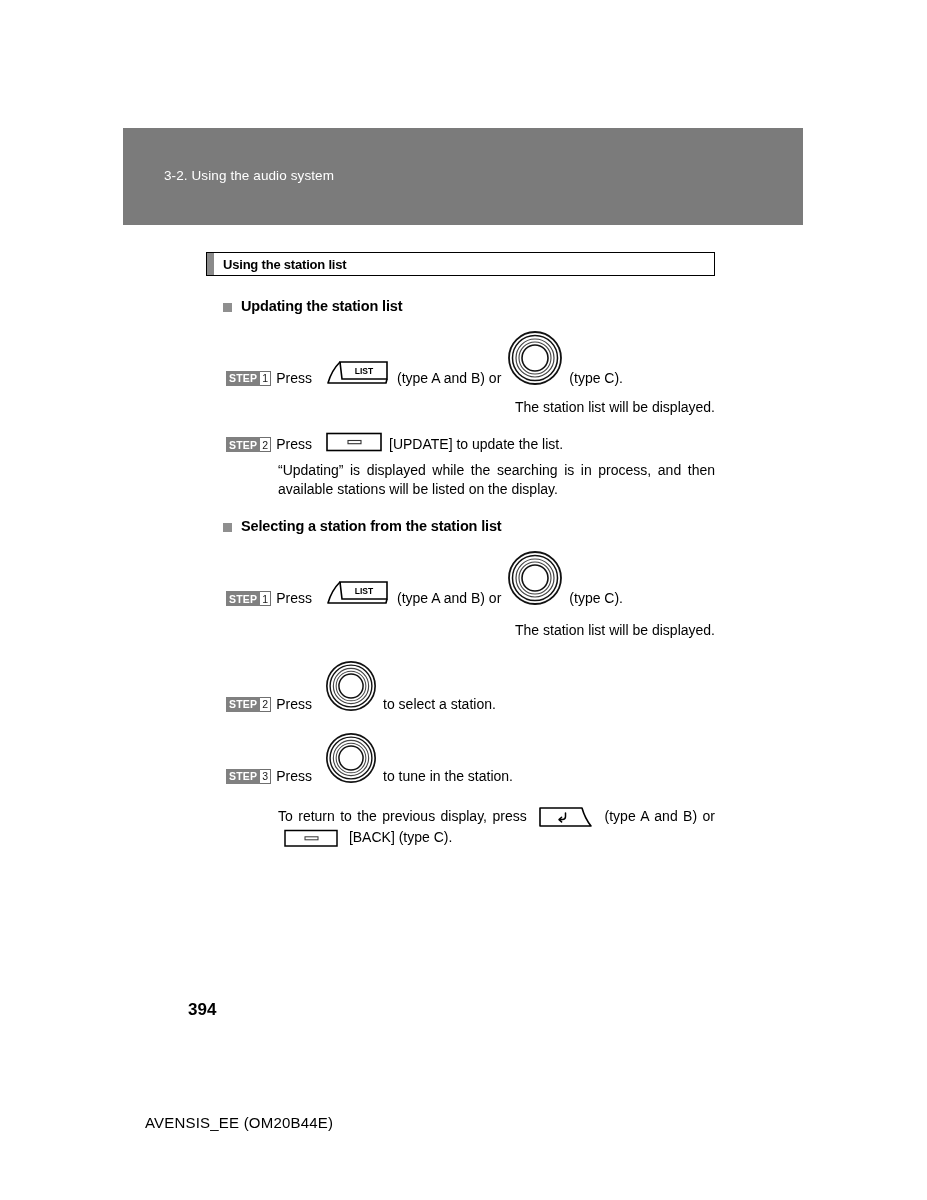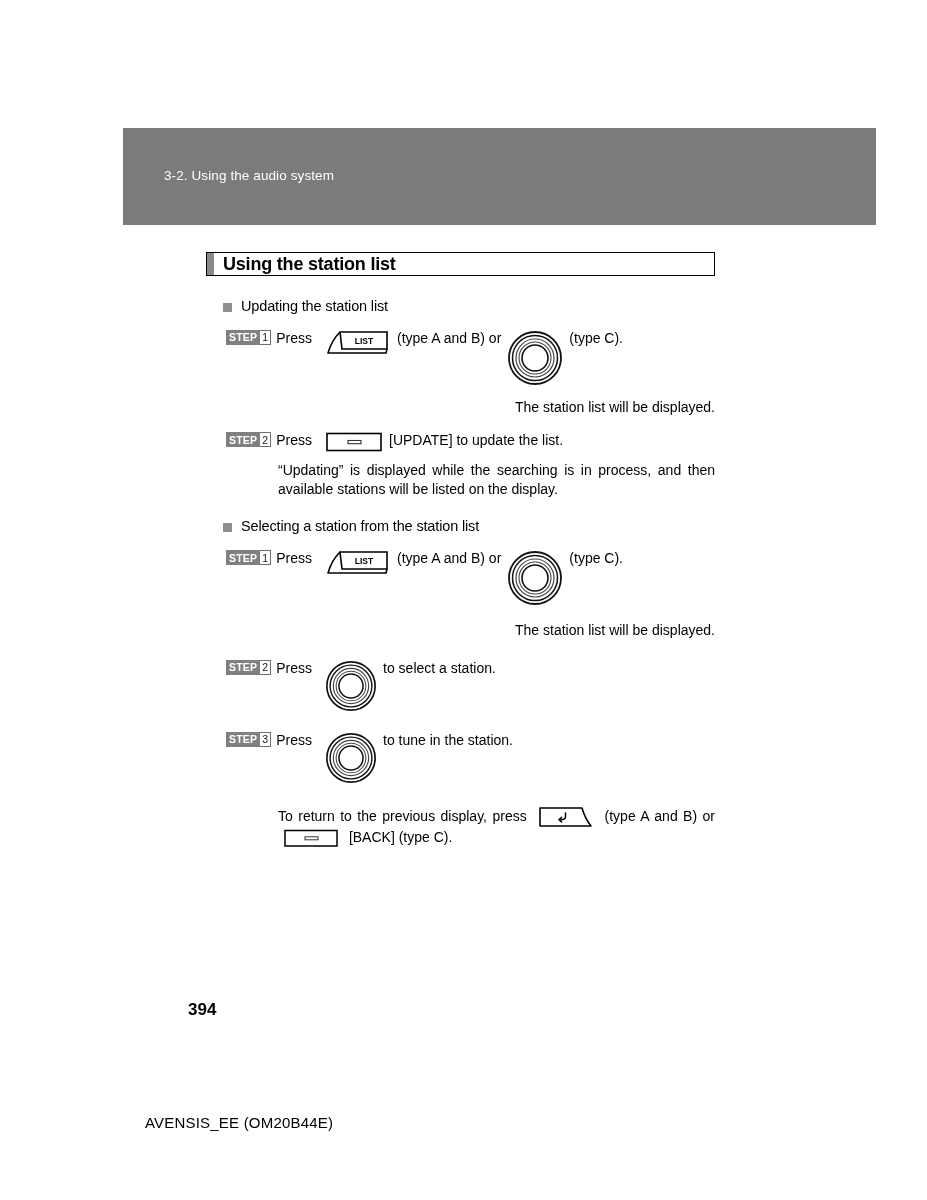--- a/index.html
+++ b/index.html
@@ -14,21 +14,21 @@
     font-family: "Liberation Sans", sans-serif;
     color: #000;
     overflow: hidden;
   }
 
   
   .header-band {
     position: absolute;
     left: 123px;
     top: 128px;
-    width: 753px;
+    width: 680px;
     height: 97px;
     background: #7b7b7b;
   }
   .header-band .section-label {
     position: absolute;
     left: 41px;
     top: 40px;
     font-size: 13.5px;
     color: #ffffff;
     letter-spacing: 0.1px;
@@ -53,21 +53,21 @@
     display: flex;
     align-items: center;
   }
   .title-accent {
     width: 7px;
     height: 100%;
     background: #8a8a8a;
     flex: 0 0 auto;
   }
   .title-text {
-    font-size: 18px;
+    font-size: 13px;
     font-weight: bold;
     padding-left: 9px;
     letter-spacing: -0.2px;
   }
 
   
   .subhead {
     display: flex;
     align-items: center;
     margin-top: 22px;
@@ -77,28 +77,28 @@
     width: 9px;
     height: 9px;
     background: #8f8f8f;
     margin-right: 9px;
     flex: 0 0 auto;
     position: relative;
     top: 1px;
   }
   .subhead-text {
     font-size: 14.5px;
-    font-weight: normal;
+    font-weight: bold;
     letter-spacing: -0.15px;
   }
 
   
   .step-row {
     display: flex;
-    align-items: flex-start;
+    align-items: flex-end;
     margin-top: 16px;
     margin-left: 20px;
     font-size: 14px;
   }
   .step-badge {
     display: inline-flex;
     align-items: stretch;
     height: 15px;
     flex: 0 0 auto;
     margin-right: 5px;

